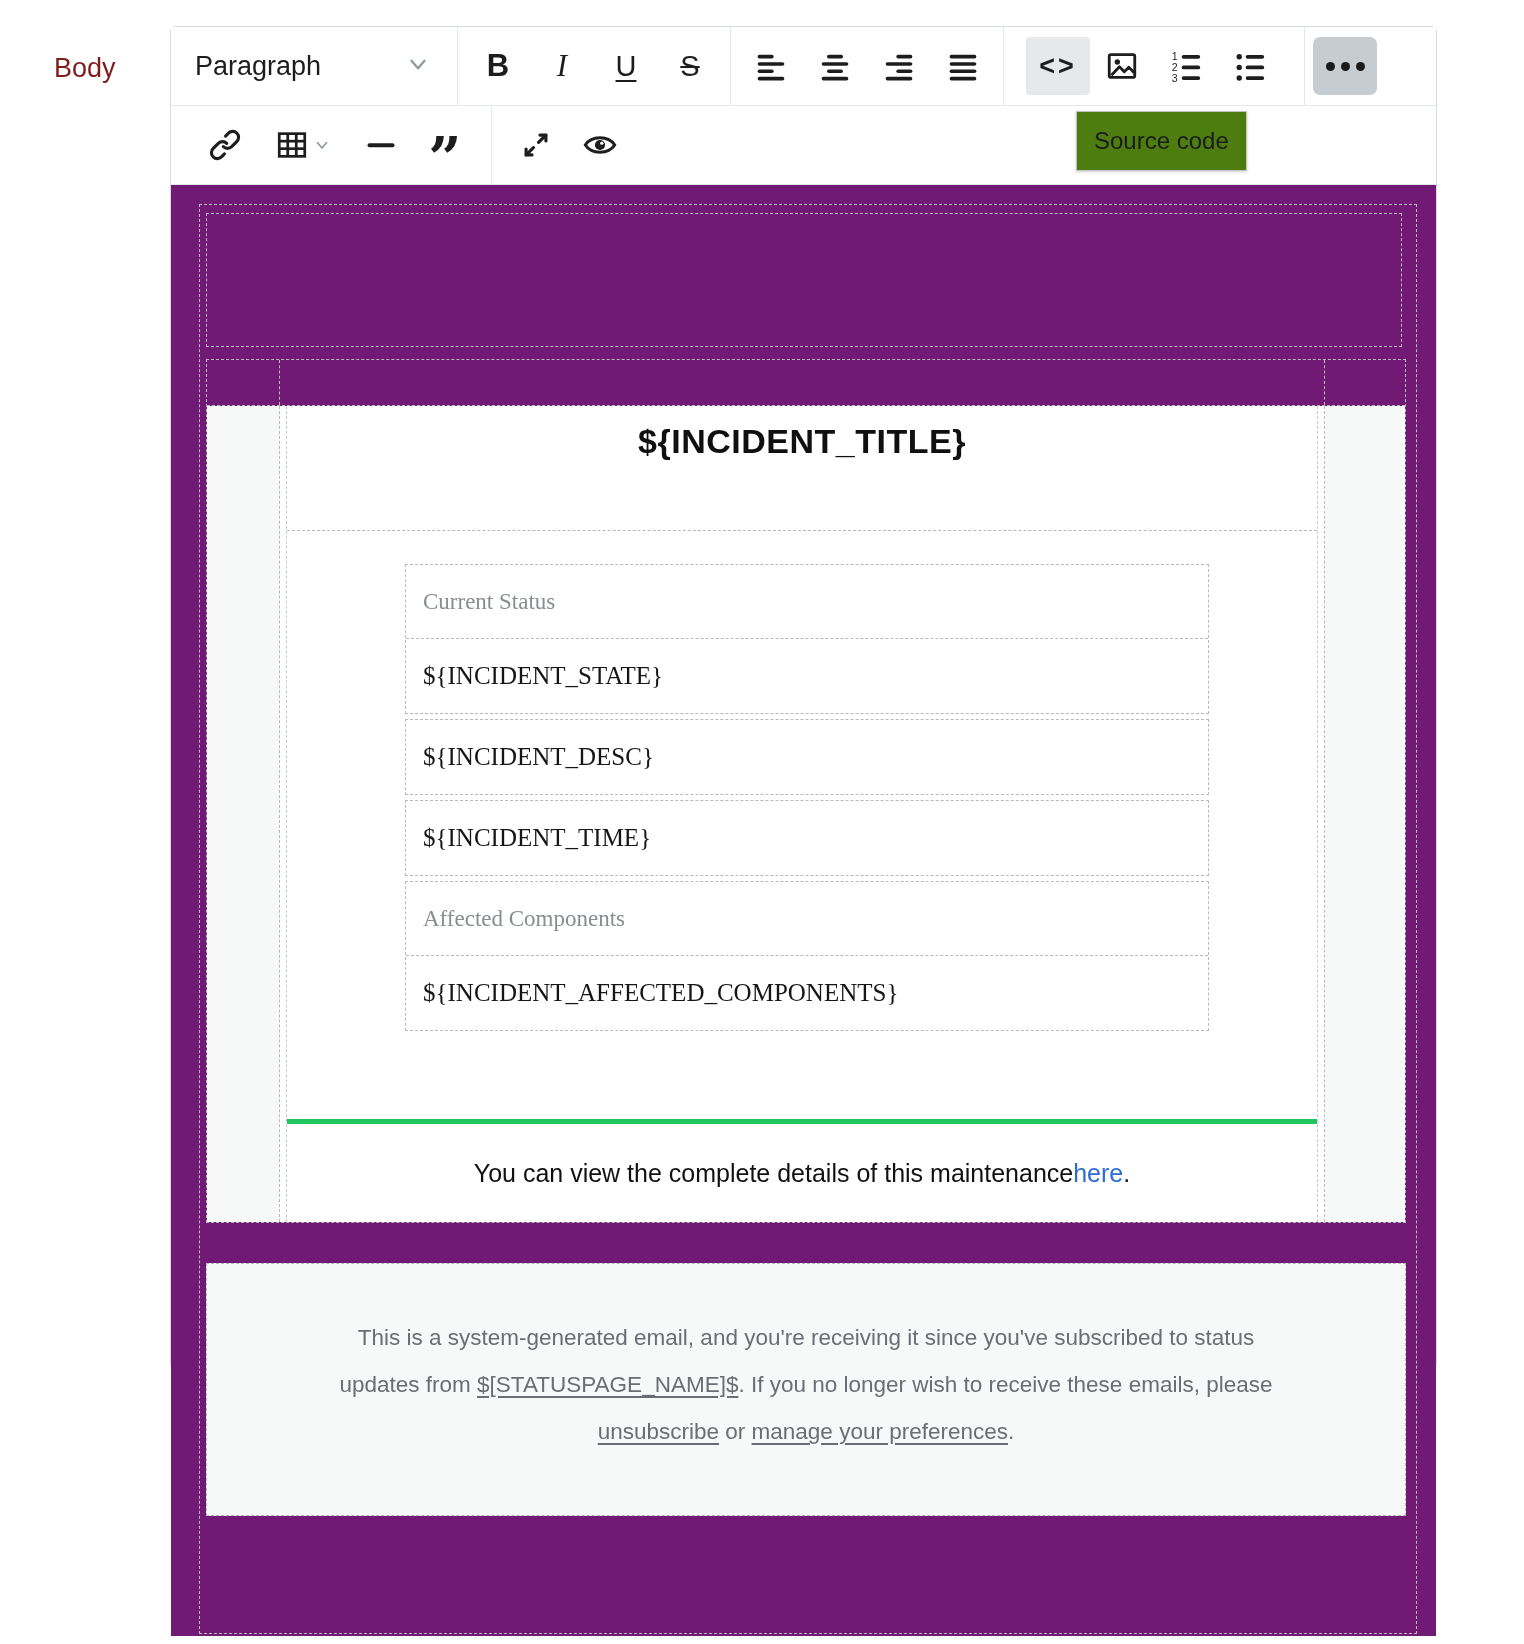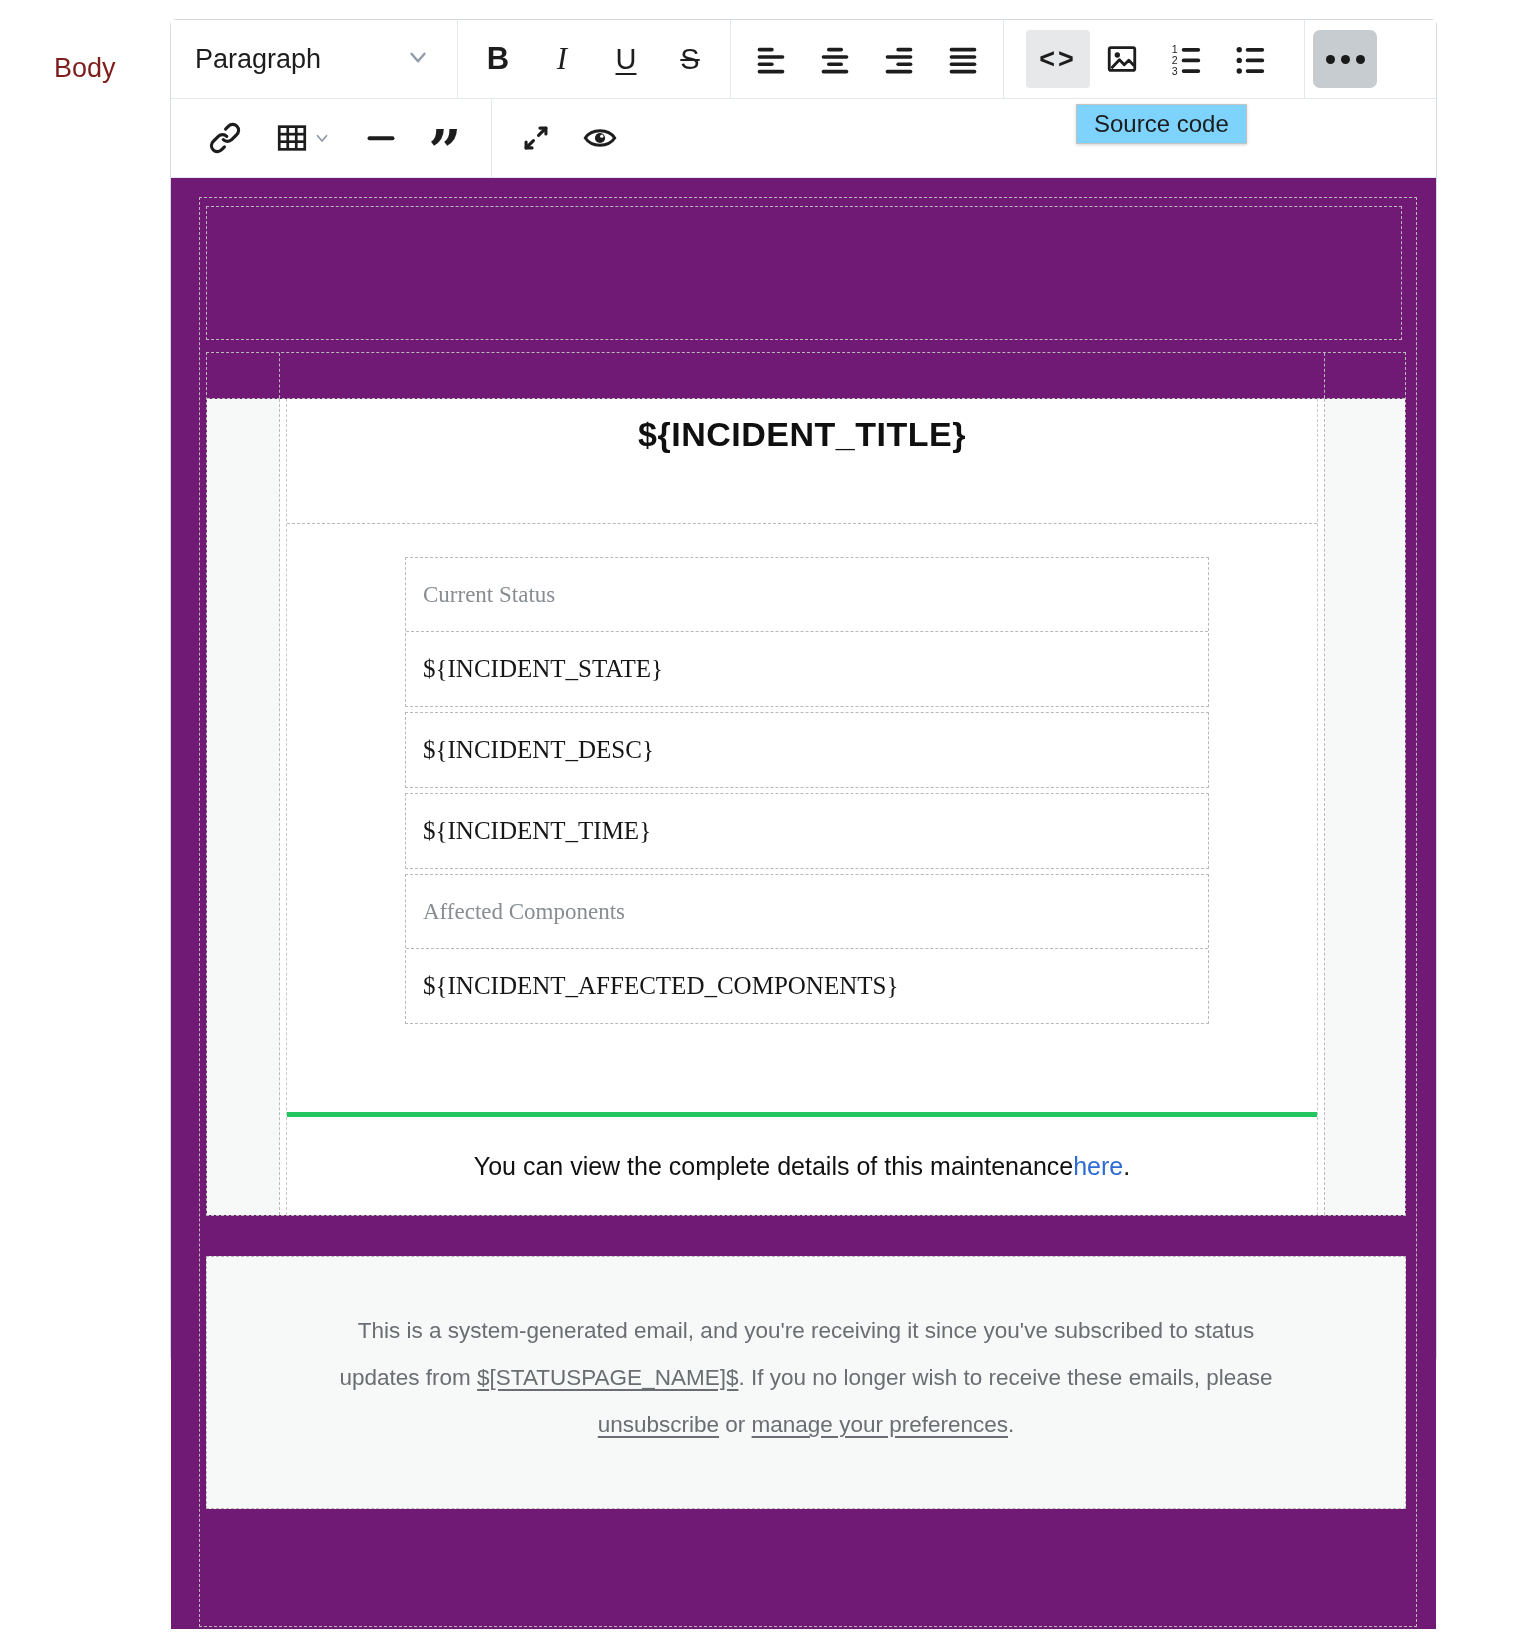--- a/index.html
+++ b/index.html
@@ -1,21 +1,21 @@
 <!DOCTYPE html>
 <html><head>
 <meta charset="utf-8">
 <style>
   * { box-sizing: border-box; margin: 0; padding: 0; }
   html, body { width: 1524px; height: 1644px; overflow: hidden; background: #fff;
     font-family: "Liberation Sans", sans-serif; }
 
   .body-label { position: absolute; left: 54px; top: 53px; font-size: 27px; color: #7f1d1d; }
 
-  .editor { position: absolute; left: 170px; top: 19px; width: 1267px; height: 1344px;
+  .editor { position: absolute; left: 170px; top: 26px; width: 1267px; height: 1344px;
     border: 1px solid #d5dae0; border-radius: 6px; background: #fff; }
 
   
   .tb-row { display: flex; align-items: stretch; height: 79px; border-bottom: 1px solid #e3e8ed; background: #fff; }
   .tb-group { display: flex; align-items: center; border-right: 1px solid #e3e8ed; padding: 0 8px; }
   .tb-group.last { border-right: none; }
   .tb-btn { width: 64px; height: 58px; display: flex; align-items: center; justify-content: center;
     border-radius: 4px; color: #1d1d1d; cursor: pointer; flex: none; }
   .tb-btn svg { display: block; }
   .para-select { width: 287px; padding: 0 26px 0 24px; display: flex; align-items: center;
@@ -25,22 +25,22 @@
   .glyph-i { font-size: 31px; font-style: italic; font-family: "Liberation Serif", serif; }
   .glyph-u { font-size: 29px; text-decoration: underline; text-underline-offset: 4px; }
   .glyph-s { font-size: 29px; text-decoration: line-through; }
   .glyph-code { font-size: 27px; font-weight: 600; letter-spacing: 3px; }
   .glyph-quote { font-size: 58px; font-family: "DejaVu Serif", serif; font-weight: 700; line-height: 20px; padding-top: 26px; }
   .btn-hover { background: #e7e8e9; }
   .btn-active { background: #c7ccd1; border-radius: 7px; }
   .dots { display: flex; gap: 6px; }
   .dots i { width: 9px; height: 9px; border-radius: 50%; background: #1a1a1a; }
 
-  .tooltip { position: absolute; left: 905px; top: 84px; z-index: 5; background: #7dd3fc;
-    border: 1px solid #c3c3c3; box-shadow: 0 1px 3px rgba(0,0,0,.18); padding: 5px 17px;
+  .tooltip { position: absolute; left: 905px; top: 84px; z-index: 5; background: #4d7c0f;
+    border: 1px solid #c3c3c3; box-shadow: 0 1px 3px rgba(0,0,0,.18); padding: 15px 17px;
     font-size: 24px; color: #1c1c1c; white-space: nowrap; }
 
   
   .content { position: relative; height: 1451px; padding: 19px 19px 0 28px; background: #701a75; overflow: hidden; }
   .dashed { border: 1px dashed #b9b9b9; }
   .outer-wrap { border: 1px dashed #b9b9b9; padding: 8px 10px 0 6px; min-height: 1430px; }
   .spacer-table { height: 134px; margin-right: 4px; }
   .main-table { margin-top: 12px; }
   .mt-spacer-row { display: flex; height: 46px; border-bottom: 1px dashed #b9b9b9; }
   .mt-spacer-row .cell { border-right: 1px dashed #b9b9b9; }

